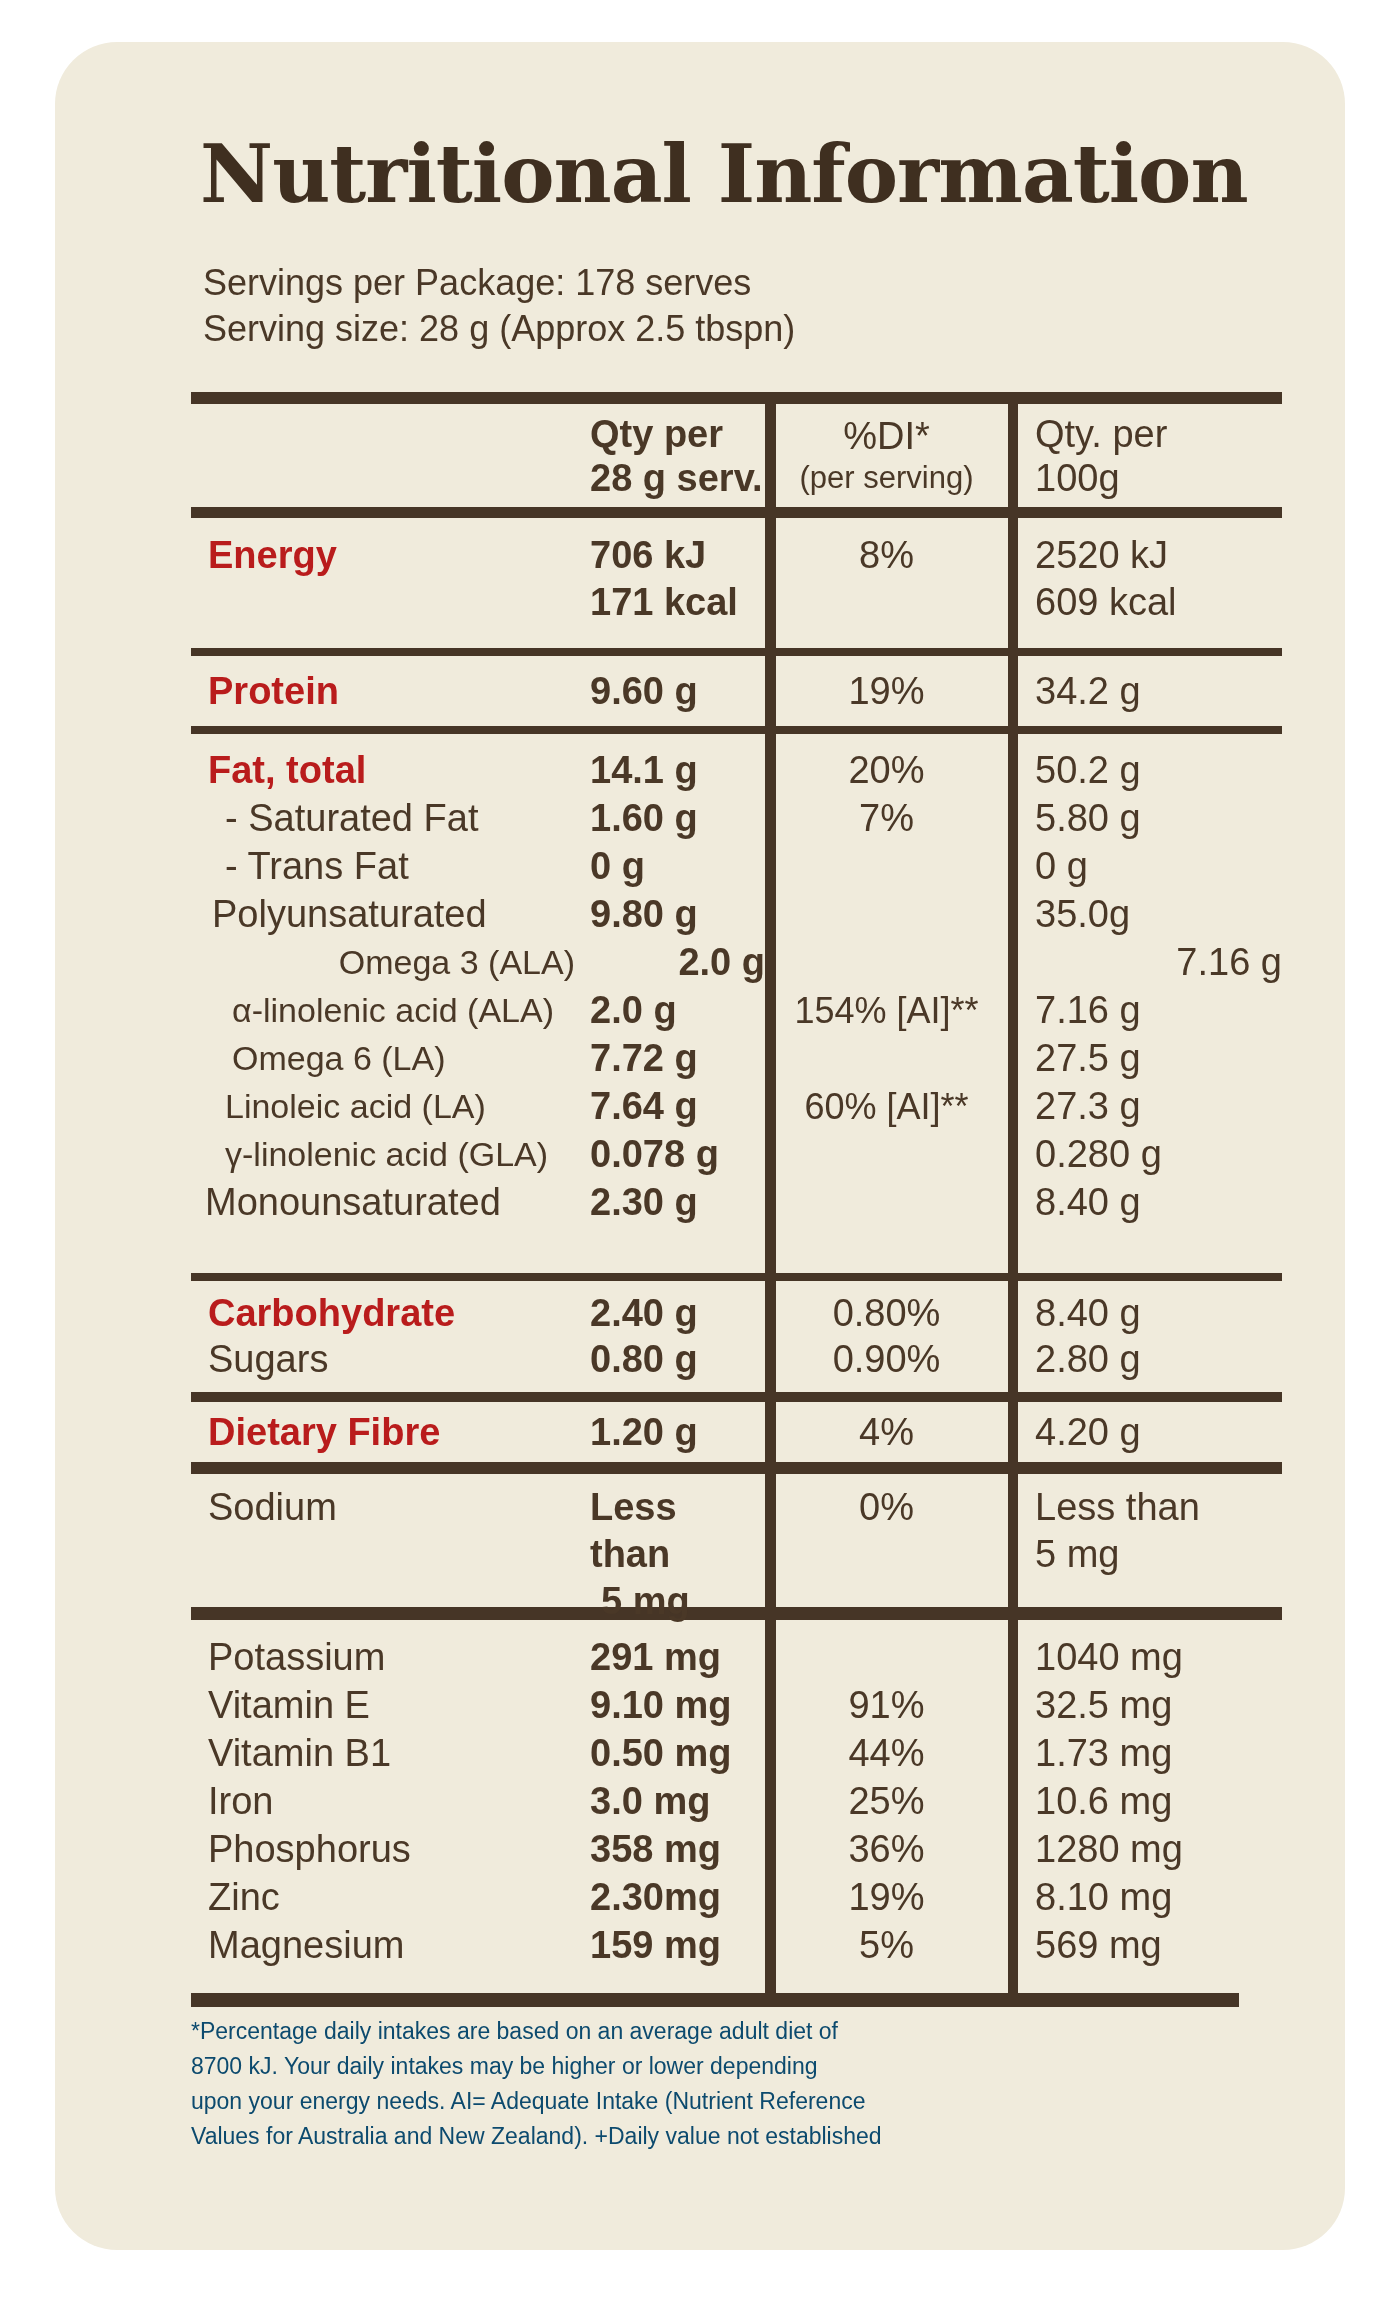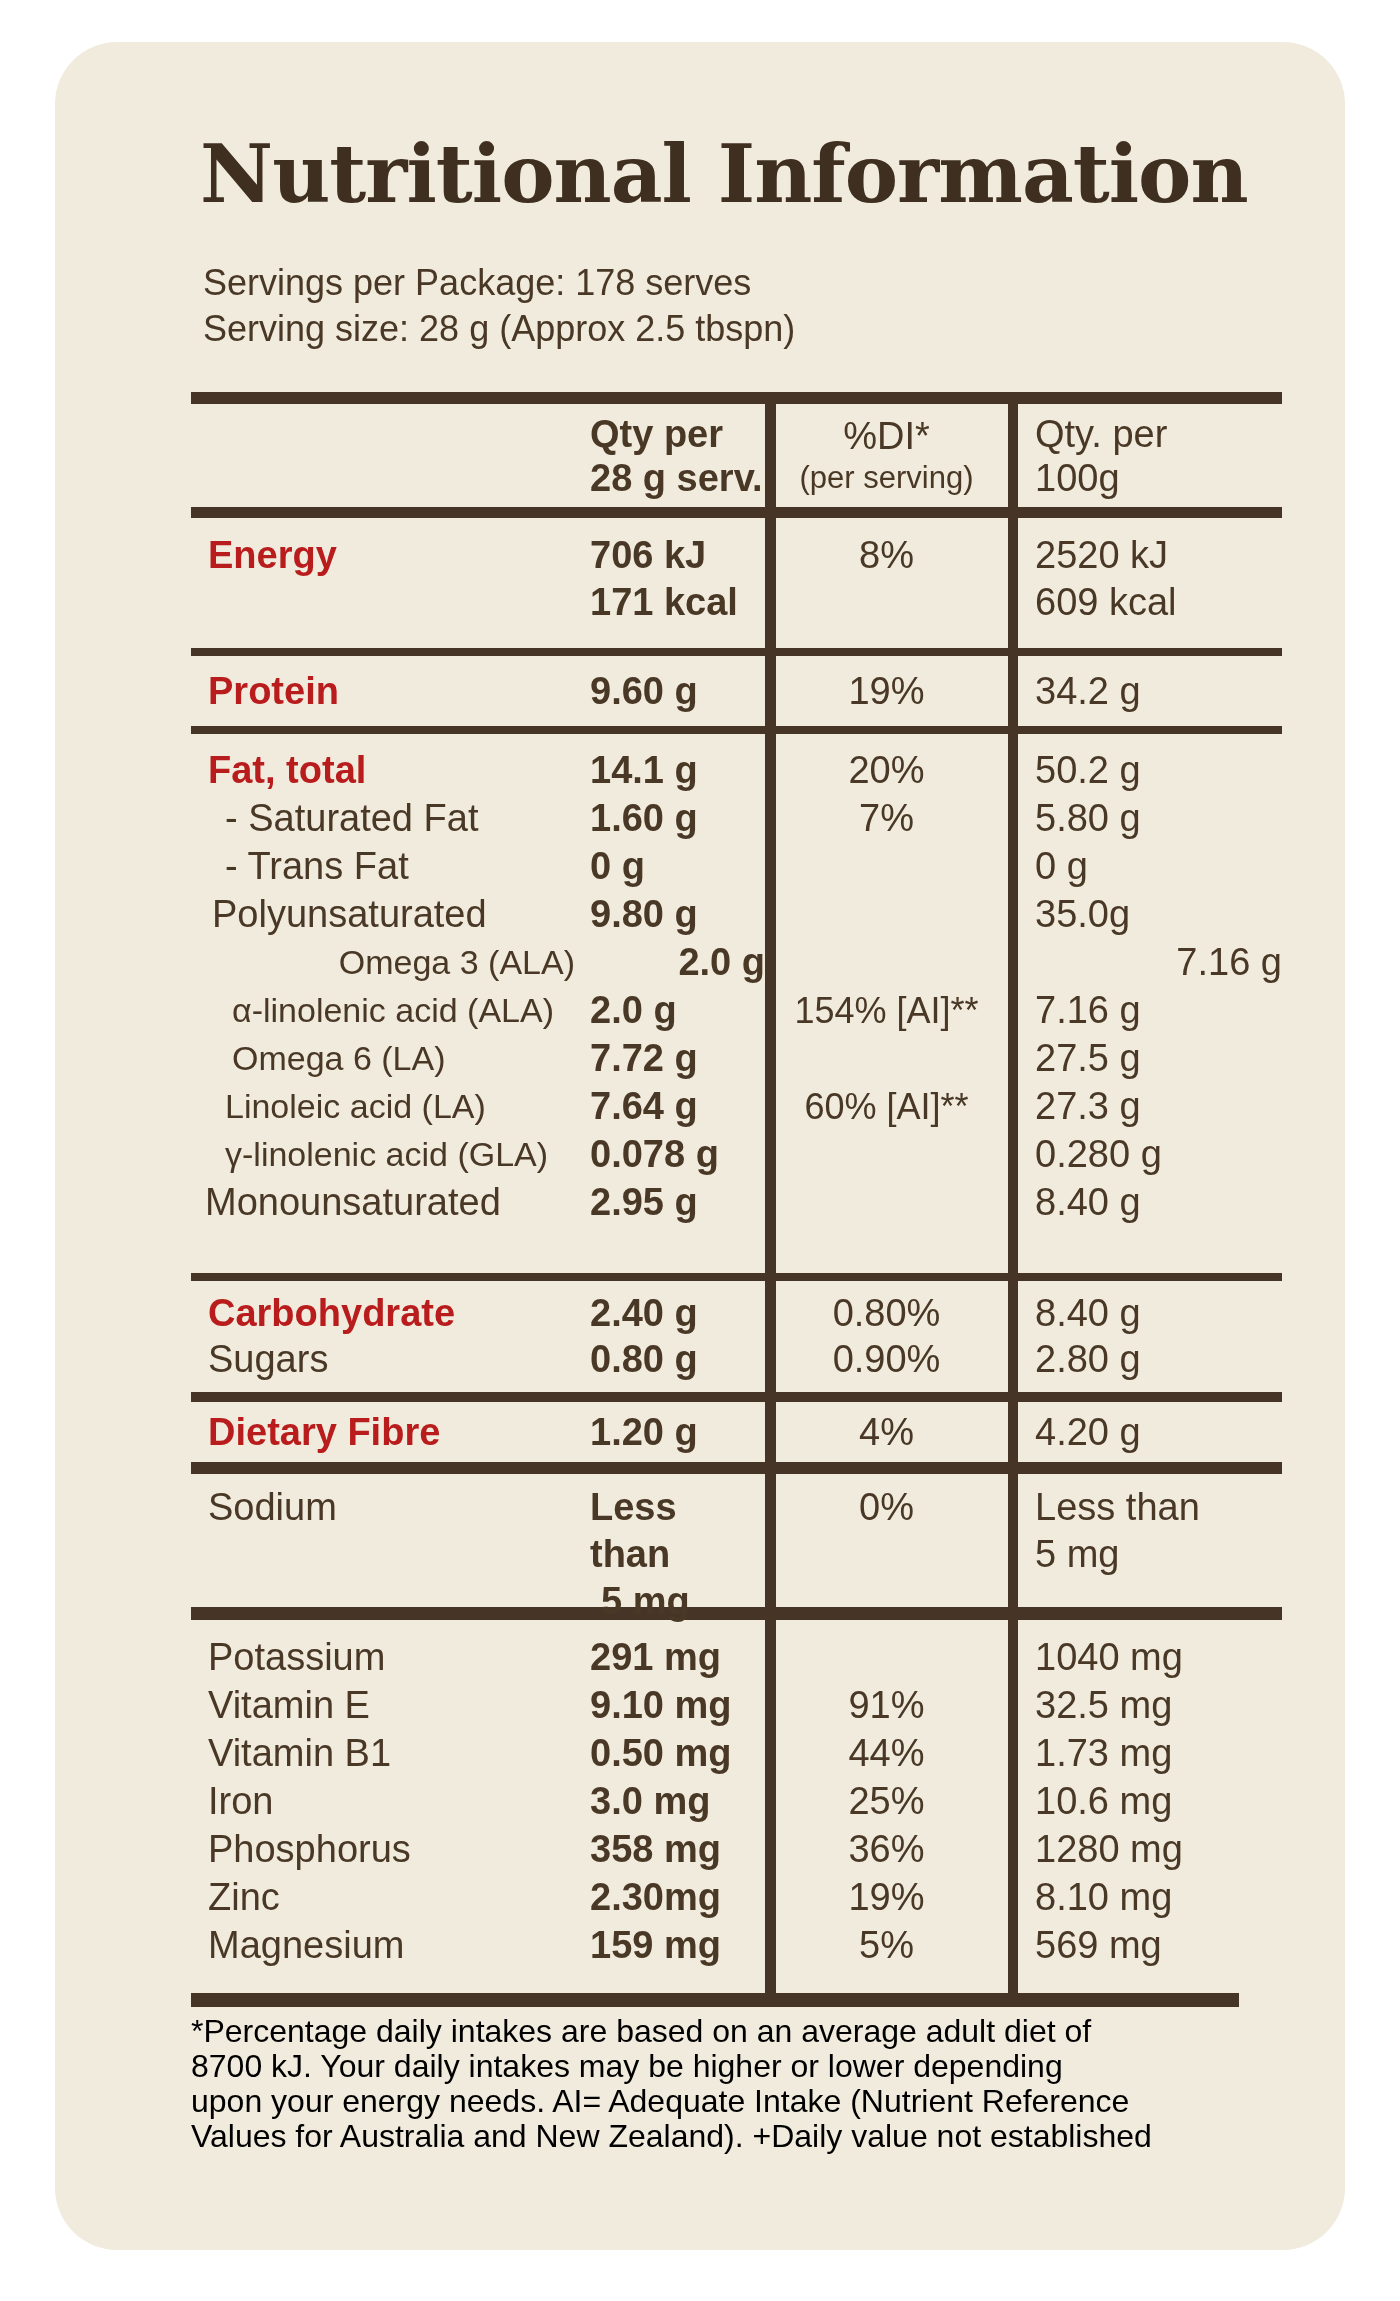--- a/index.html
+++ b/index.html
@@ -42,21 +42,21 @@
   .c-per{padding-left:27px;}
   .bold{font-weight:700;color:#b91c1c;}
   .small{font-size:34px;}
   .ind-a{padding-left:34px;}
   .ind-b{padding-left:41px;}
   .ind-p{padding-left:21px;}
   .hdr-sub{font-size:31px;line-height:40px;}
   .hdr .row{line-height:44px;}
   .footnote{
     position:absolute;left:136px;top:1972px;width:1090px;
-    font-size:32px;line-height:35px;color:#000000;
+    font-size:23px;line-height:35px;color:#0c4a6e;
   }
 </style>
 </head>
 <body>
 
 <div class="card">
 
   <div class="title">Nutritional Information</div>
 
   <div class="serving">
@@ -167,21 +167,21 @@
         <div class="c-per" style="font-size:38px;">27.3 g</div>
       </div>
       <div class="row small" style="height:48px;">
         <div class="c-label ind-a">γ-linolenic acid (GLA)</div>
         <div class="c-qty" style="font-size:38px;">0.078 g</div>
         <div class="c-di"></div>
         <div class="c-per" style="font-size:38px;">0.280 g</div>
       </div>
       <div class="row" style="height:48px;">
         <div class="c-label" style="padding-left:14px;">Monounsaturated</div>
-        <div class="c-qty">2.95 g</div>
+        <div class="c-qty">2.30 g</div>
         <div class="c-di"></div>
         <div class="c-per">8.40 g</div>
       </div>
     </div>
 
     <div class="section" style="top:889px;height:111px;padding-top:9px;box-sizing:border-box;">
       <div class="row" style="height:46px;">
         <div class="c-label bold">Carbohydrate</div>
         <div class="c-qty">2.40 g</div>
         <div class="c-di">0.80%</div>

